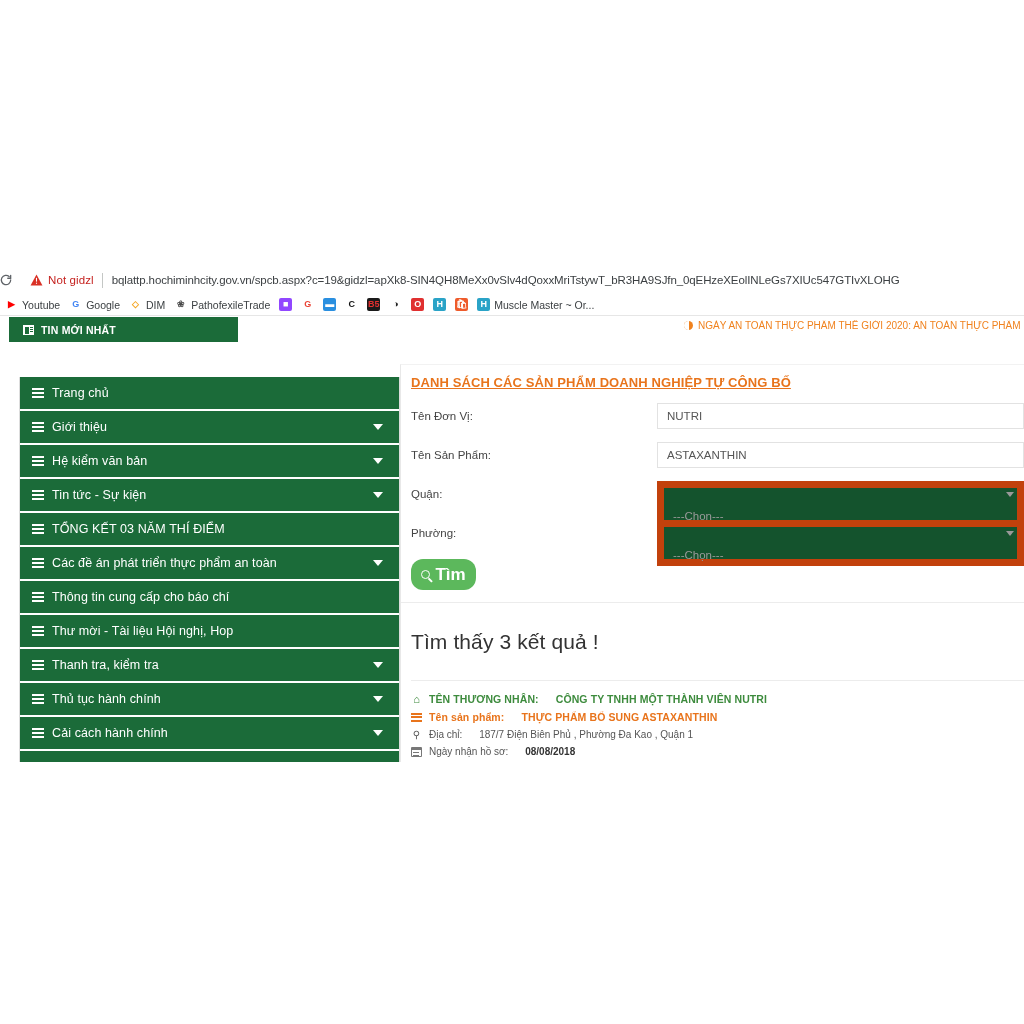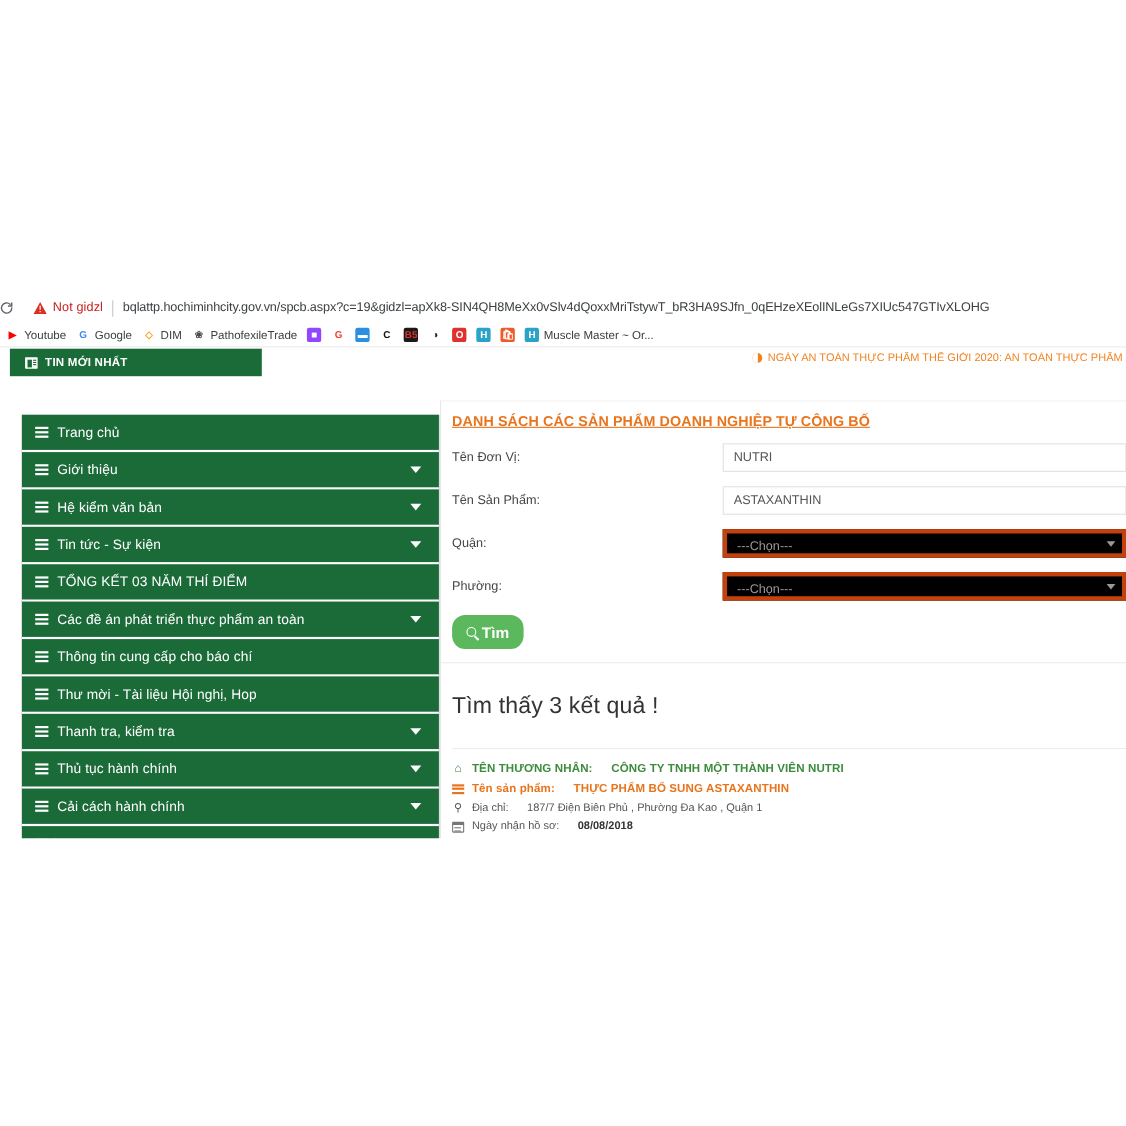--- a/index.html
+++ b/index.html
@@ -282,45 +282,45 @@
     outline: none;
   }
   .select-wrap {
     flex: 1 1 auto;
     position: relative;
     height: 26px;
   }
   .select-box {
     width: 100%;
     height: 26px;
-    border: 4px solid #c2410c;
-    background: #000000;
+    border: 7px solid #c2410c;
+    background: #14532d;
     font-size: 11.5px;
     color: #9a9a9a;
-    padding: 0 9px;
+    padding: 16px 9px;
     line-height: 24px;
     white-space: nowrap;
   }
   .select-caret {
     position: absolute;
     right: 10px; top: 11px;
     width: 0; height: 0;
     border-left: 4px solid transparent;
     border-right: 4px solid transparent;
     border-top: 5px solid #999999;
     pointer-events: none;
   }
 
   #search-button {
     margin: 3px 0 12px 0;
     width: 65px; height: 31px;
     background: #5cb85c;
     border: none;
     color: #ffffff;
-    font-size: 14px;
+    font-size: 17px;
     font-weight: bold;
     display: flex;
     align-items: center;
     justify-content: center;
     gap: 5px;
     cursor: pointer;
     font-family: "Liberation Sans", sans-serif;
     border-radius: 12px;
   }
   .mag-icon {

